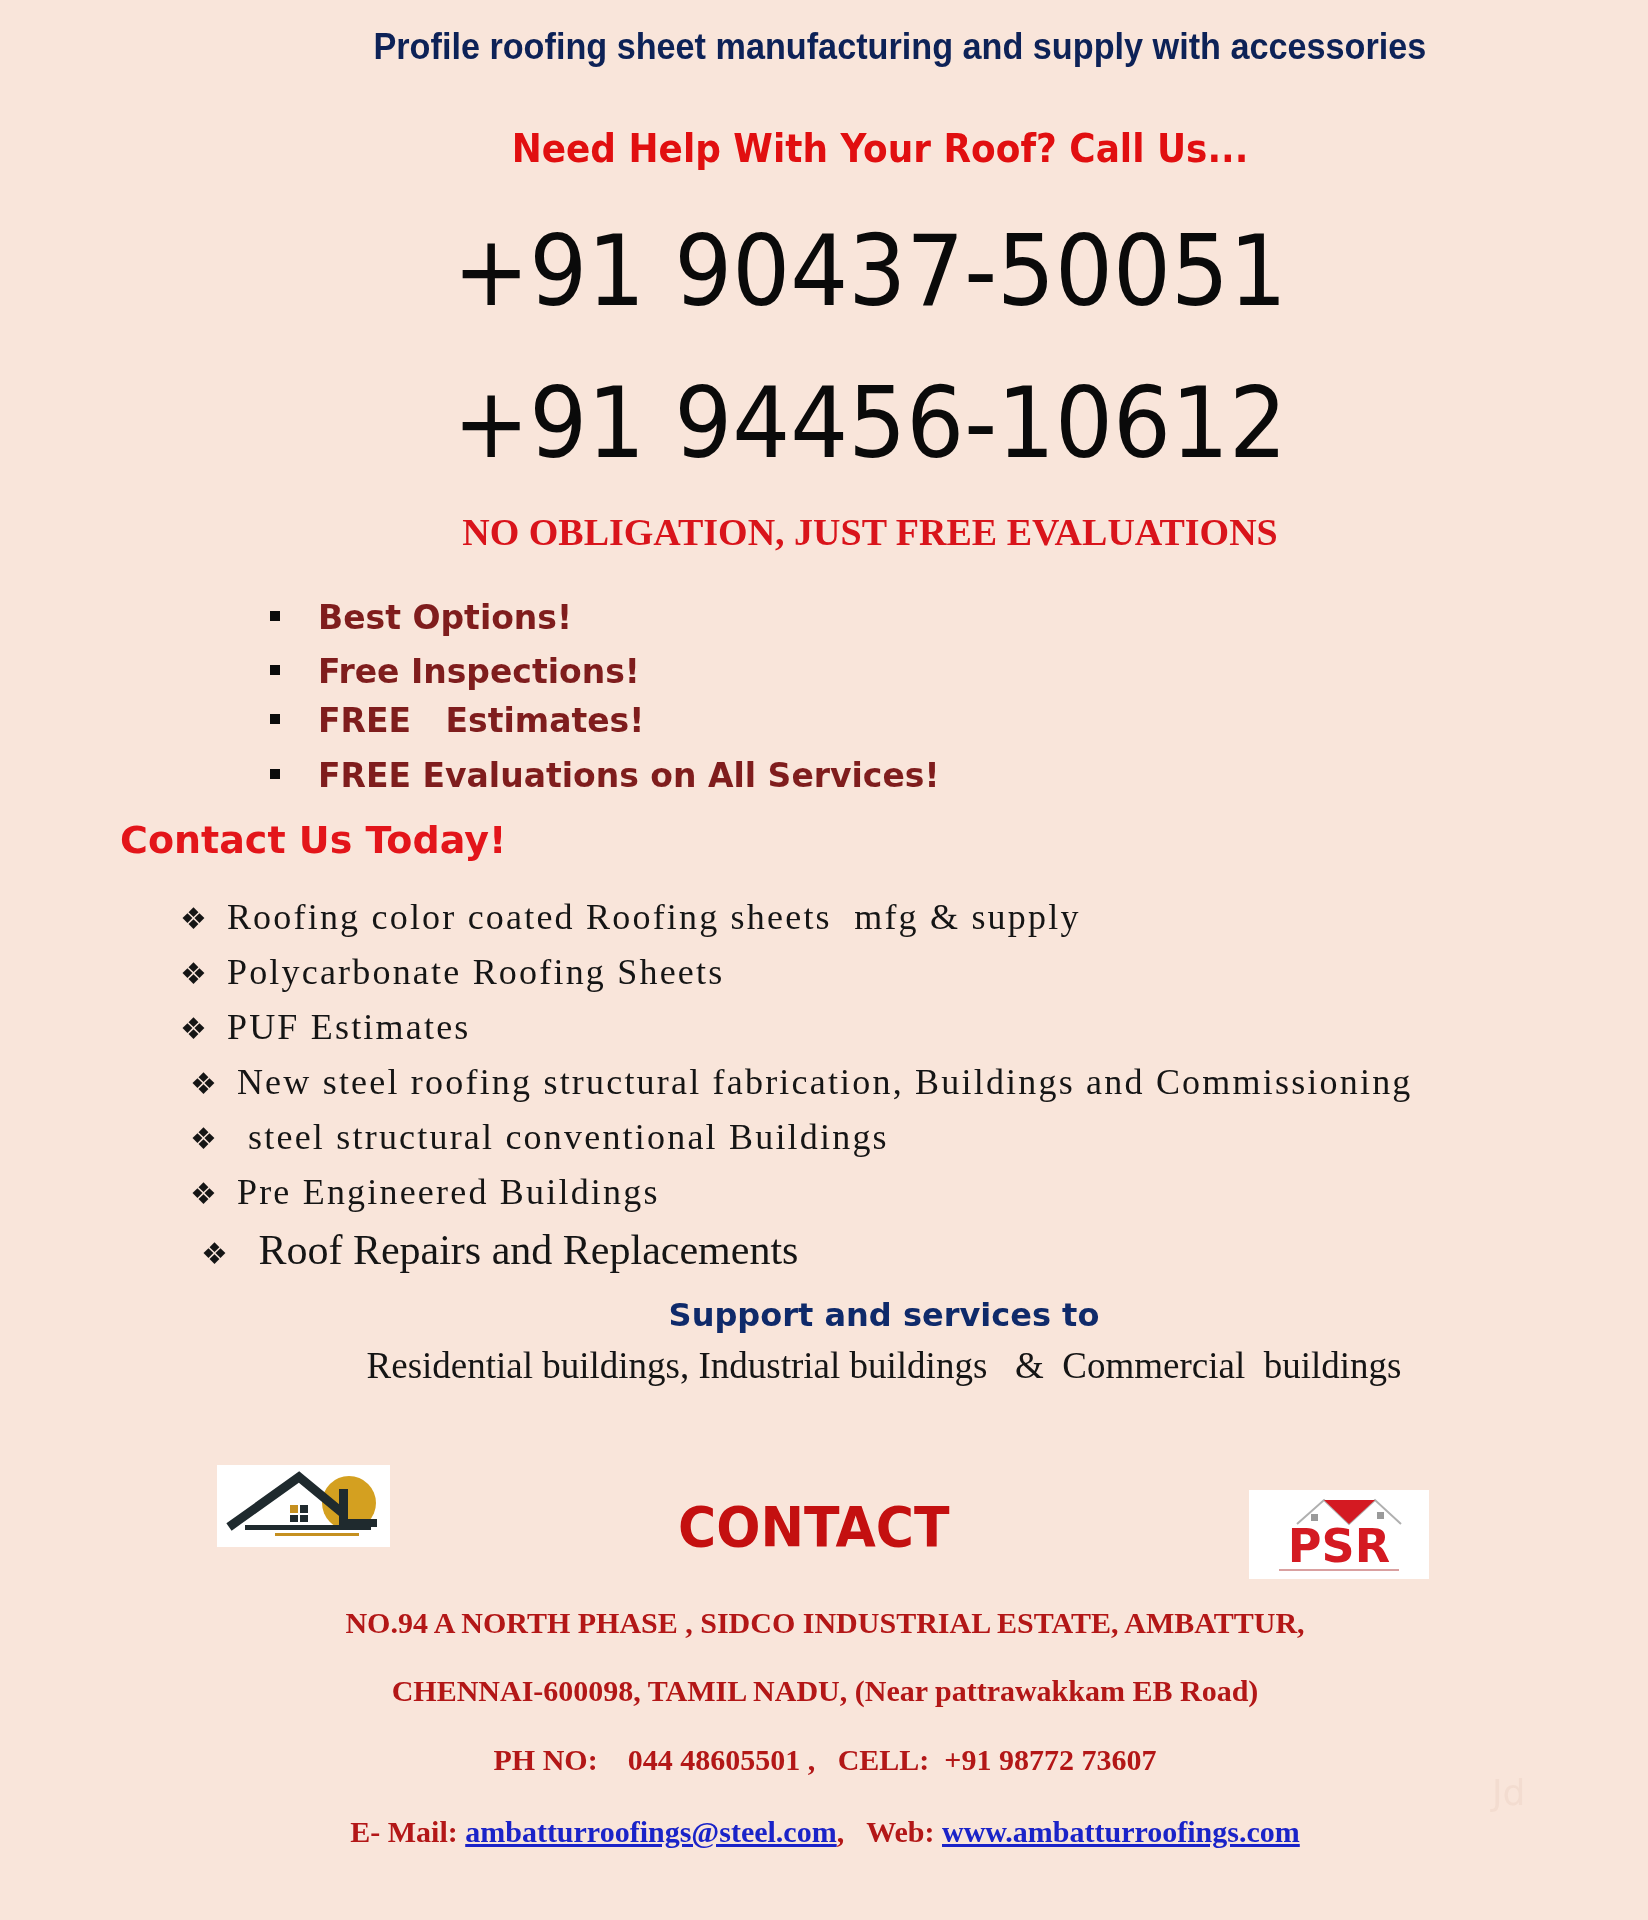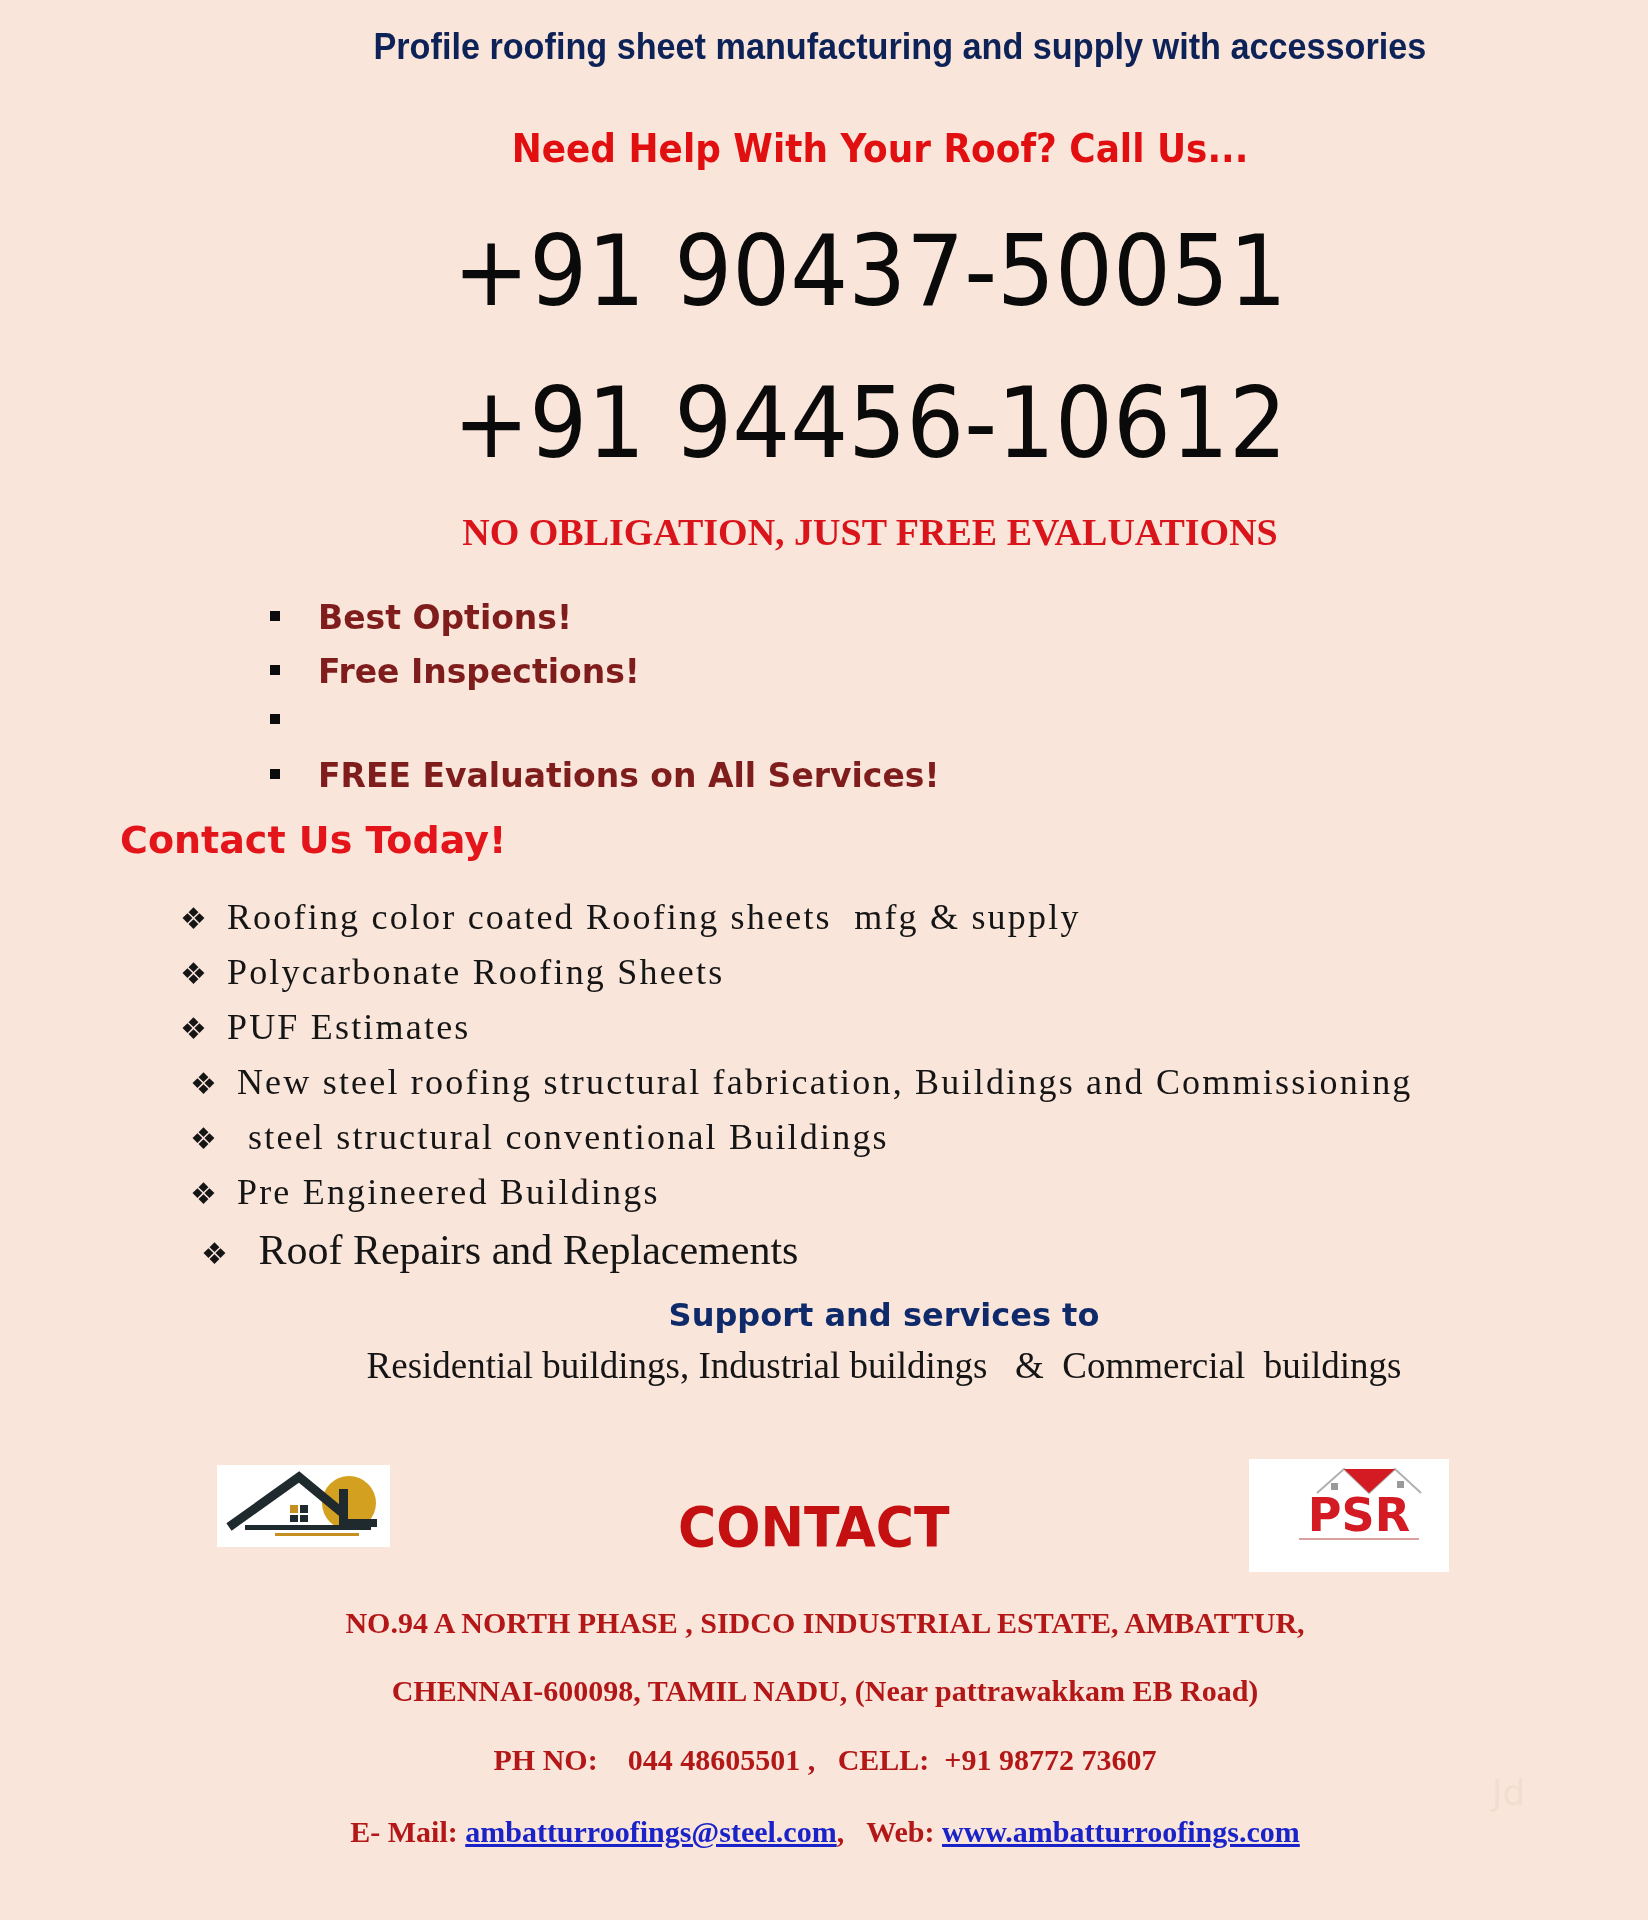--- a/index.html
+++ b/index.html
@@ -58,21 +58,21 @@
       font-size: 32px; color: #0f2a6a;
     }
     .bld {
       top: 1344px; left: 0; width: 1768px; text-align: center;
       font-family: "Liberation Serif", serif; font-size: 37px; color: #151515; white-space: pre;
     }
     .logo {
       position: absolute; background: #ffffff;
     }
     .logo-aml { left: 217px; top: 1465px; width: 173px; height: 82px; }
-    .logo-psr { left: 1249px; top: 1459px; width: 180px; height: 113px; padding-left: 20px; }
+    .logo-psr { left: 1249px; top: 1490px; width: 180px; height: 89px; }
     .contact-title {
       top: 1494px; left: 678px;
       font-family: "DejaVu Sans", sans-serif; font-weight: bold;
       font-size: 56px; color: #c41010; transform: scaleX(0.93); transform-origin: 0 0;
     }
     .addr {
       left: 0; width: 1650px; text-align: center;
       font-family: "Liberation Serif", serif; font-weight: bold;
       font-size: 30px; color: #b31717; white-space: pre;
     }
@@ -91,21 +91,21 @@
 
 <div class="abs tagline">Profile roofing sheet manufacturing and supply with accessories</div>
 <div class="abs help">Need Help With Your Roof? Call Us...</div>
 <div class="abs phone phone1">+91 90437-50051</div>
 <div class="abs phone phone2">+91 94456-10612</div>
 <div class="abs noob">NO OBLIGATION, JUST FREE EVALUATIONS</div>
 
 <div class="abs bullets">
   <div class="bullet" style="top:0px"><span class="sq"></span><span>Best Options!</span></div>
   <div class="bullet" style="top:54px"><span class="sq"></span><span>Free Inspections!</span></div>
-  <div class="bullet" style="top:103px"><span class="sq"></span></div>
+  <div class="bullet" style="top:103px"><span class="sq"></span><span>FREE   Estimates!</span></div>
   <div class="bullet" style="top:158px"><span class="sq"></span><span>FREE Evaluations on All Services!</span></div>
 </div>
 
 <div class="abs contact-today">Contact Us Today!</div>
 
 <div>
   <div class="svc" style="top:896px;left:180px"><span class="dia">❖</span><span>Roofing color coated Roofing sheets  mfg &amp; supply</span></div>
   <div class="svc" style="top:951px;left:180px"><span class="dia">❖</span><span>Polycarbonate Roofing Sheets</span></div>
   <div class="svc" style="top:1006px;left:180px"><span class="dia">❖</span><span>PUF Estimates</span></div>
   <div class="svc" style="top:1061px;left:190px"><span class="dia">❖</span><span>New steel roofing structural fabrication, Buildings and Commissioning</span></div>

